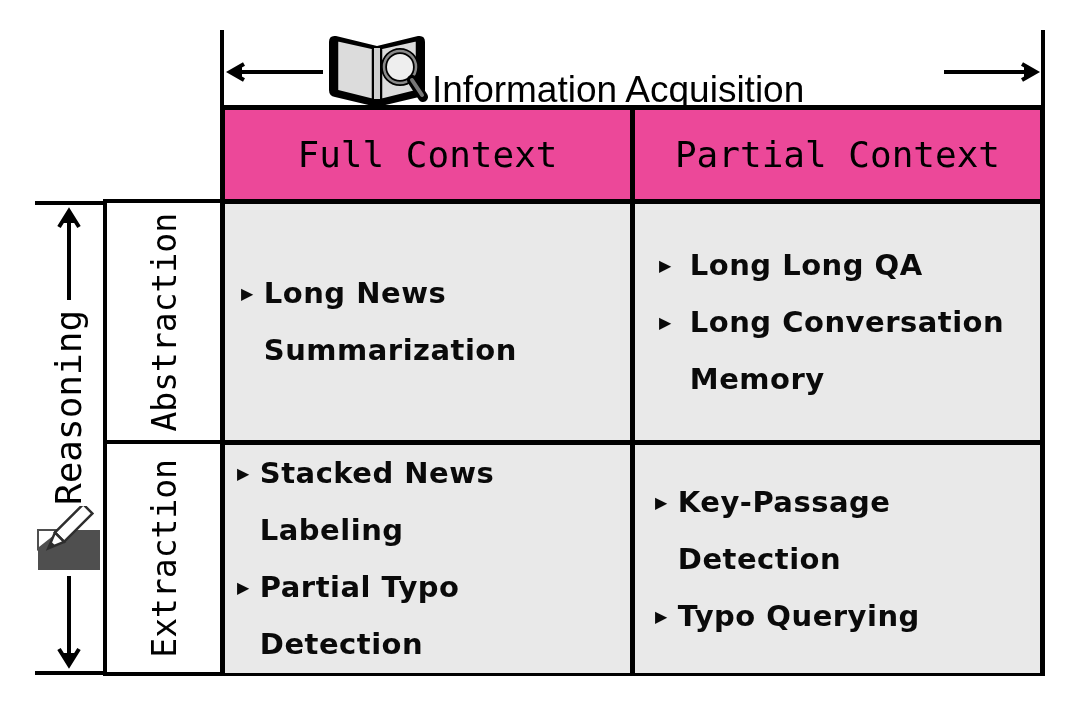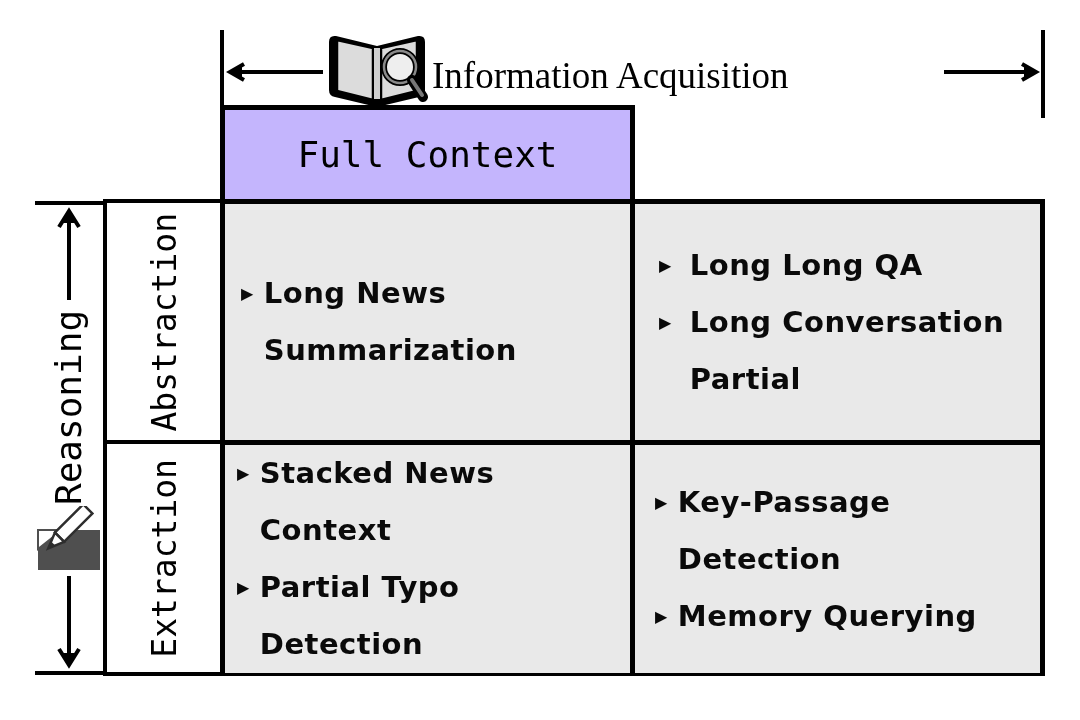--- a/index.html
+++ b/index.html
@@ -9,28 +9,28 @@
     width: 1080px; height: 720px;
     background: #ffffff;
     overflow: hidden;
     font-family: "DejaVu Sans", sans-serif;
   }
   .abs { position: absolute; }
 
   
   .tick-v { background: #000; width: 4px; }
   #x-title {
-    left: 432px; top: 54px; height: 44px; line-height: 44px;
-    font-family: Liberation Serif, serif;
+    left: 432px; top: 68px; height: 44px; line-height: 44px;
+    font-family: Liberation Sans, sans-serif;
     font-size: 37px; color: #000; white-space: nowrap;
   }
   
   .col-header {
     top: 105px; height: 99px; width: 415px;
-    background: #c4b5fd; border: 5px solid #000;
+    background: #ec4899; border: 5px solid #000;
     display: flex; align-items: center; justify-content: center;
     font-family: "DejaVu Sans Mono", monospace;
     font-size: 36px; color: #000; white-space: nowrap;
   }
   
   #matrix-grid {
     left: 220px; top: 199px; width: 825px; height: 477px;
     background: #000; border: 5px solid #000;
     display: grid;
     grid-template-columns: 405px 1fr;
@@ -107,20 +107,23 @@
 
   <svg class="abs" style="left:942px; top:62px;" width="100" height="20" viewBox="0 0 100 20">
     <line x1="2" y1="10" x2="82" y2="10" stroke="#000" stroke-width="4"></line>
     <polyline points="80,2 94,10 80,18" fill="none" stroke="#000" stroke-width="4"></polyline>
     <polygon points="96,10 82,4 82,16" fill="#000"></polygon>
   </svg>
 
   <div class="abs col-header" style="left:220px;">
     <span>Full Context</span>
   </div>
+  <div class="abs col-header" style="left:630px;">
+    <span>Partial Context</span>
+  </div>
 
   <div class="abs axis-line-h" style="left:35px; top:201px; width:70px;"></div>
   <div class="abs axis-line-h" style="left:35px; top:671px; width:70px;"></div>
 
   <svg class="abs" style="left:55px; top:207px;" width="28" height="95" viewBox="0 0 28 95">
     <line x1="14" y1="93" x2="14" y2="16" stroke="#000" stroke-width="4"></line>
     <polyline points="4,20 14,4 24,20" fill="none" stroke="#000" stroke-width="4"></polyline>
     <polygon points="14,2 8,16 20,16" fill="#000"></polygon>
   </svg>
 
@@ -160,40 +163,40 @@
     </div>
 
     <div class="cell cell-tr">
       <div class="task">
         <span class="bullet">▶</span>
         <span class="task-text">Long Long QA</span>
       </div>
       <div class="task">
         <span class="bullet">▶</span>
         <span class="task-text">Long Conversation
-Partial</span>
+Memory</span>
       </div>
     </div>
 
     <div class="cell cell-bl">
       <div class="task">
         <span class="bullet">▶</span>
-        <span class="task-text">Stacked News Context</span>
+        <span class="task-text">Stacked News Labeling</span>
       </div>
       <div class="task">
         <span class="bullet">▶</span>
         <span class="task-text">Partial Typo Detection</span>
       </div>
     </div>
 
     <div class="cell cell-br">
       <div class="task">
         <span class="bullet">▶</span>
         <span class="task-text">Key-Passage Detection</span>
       </div>
       <div class="task">
         <span class="bullet">▶</span>
-        <span class="task-text">Memory Querying</span>
+        <span class="task-text">Typo Querying</span>
       </div>
     </div>
 
   </div>
 </div>
 
 </body></html>

